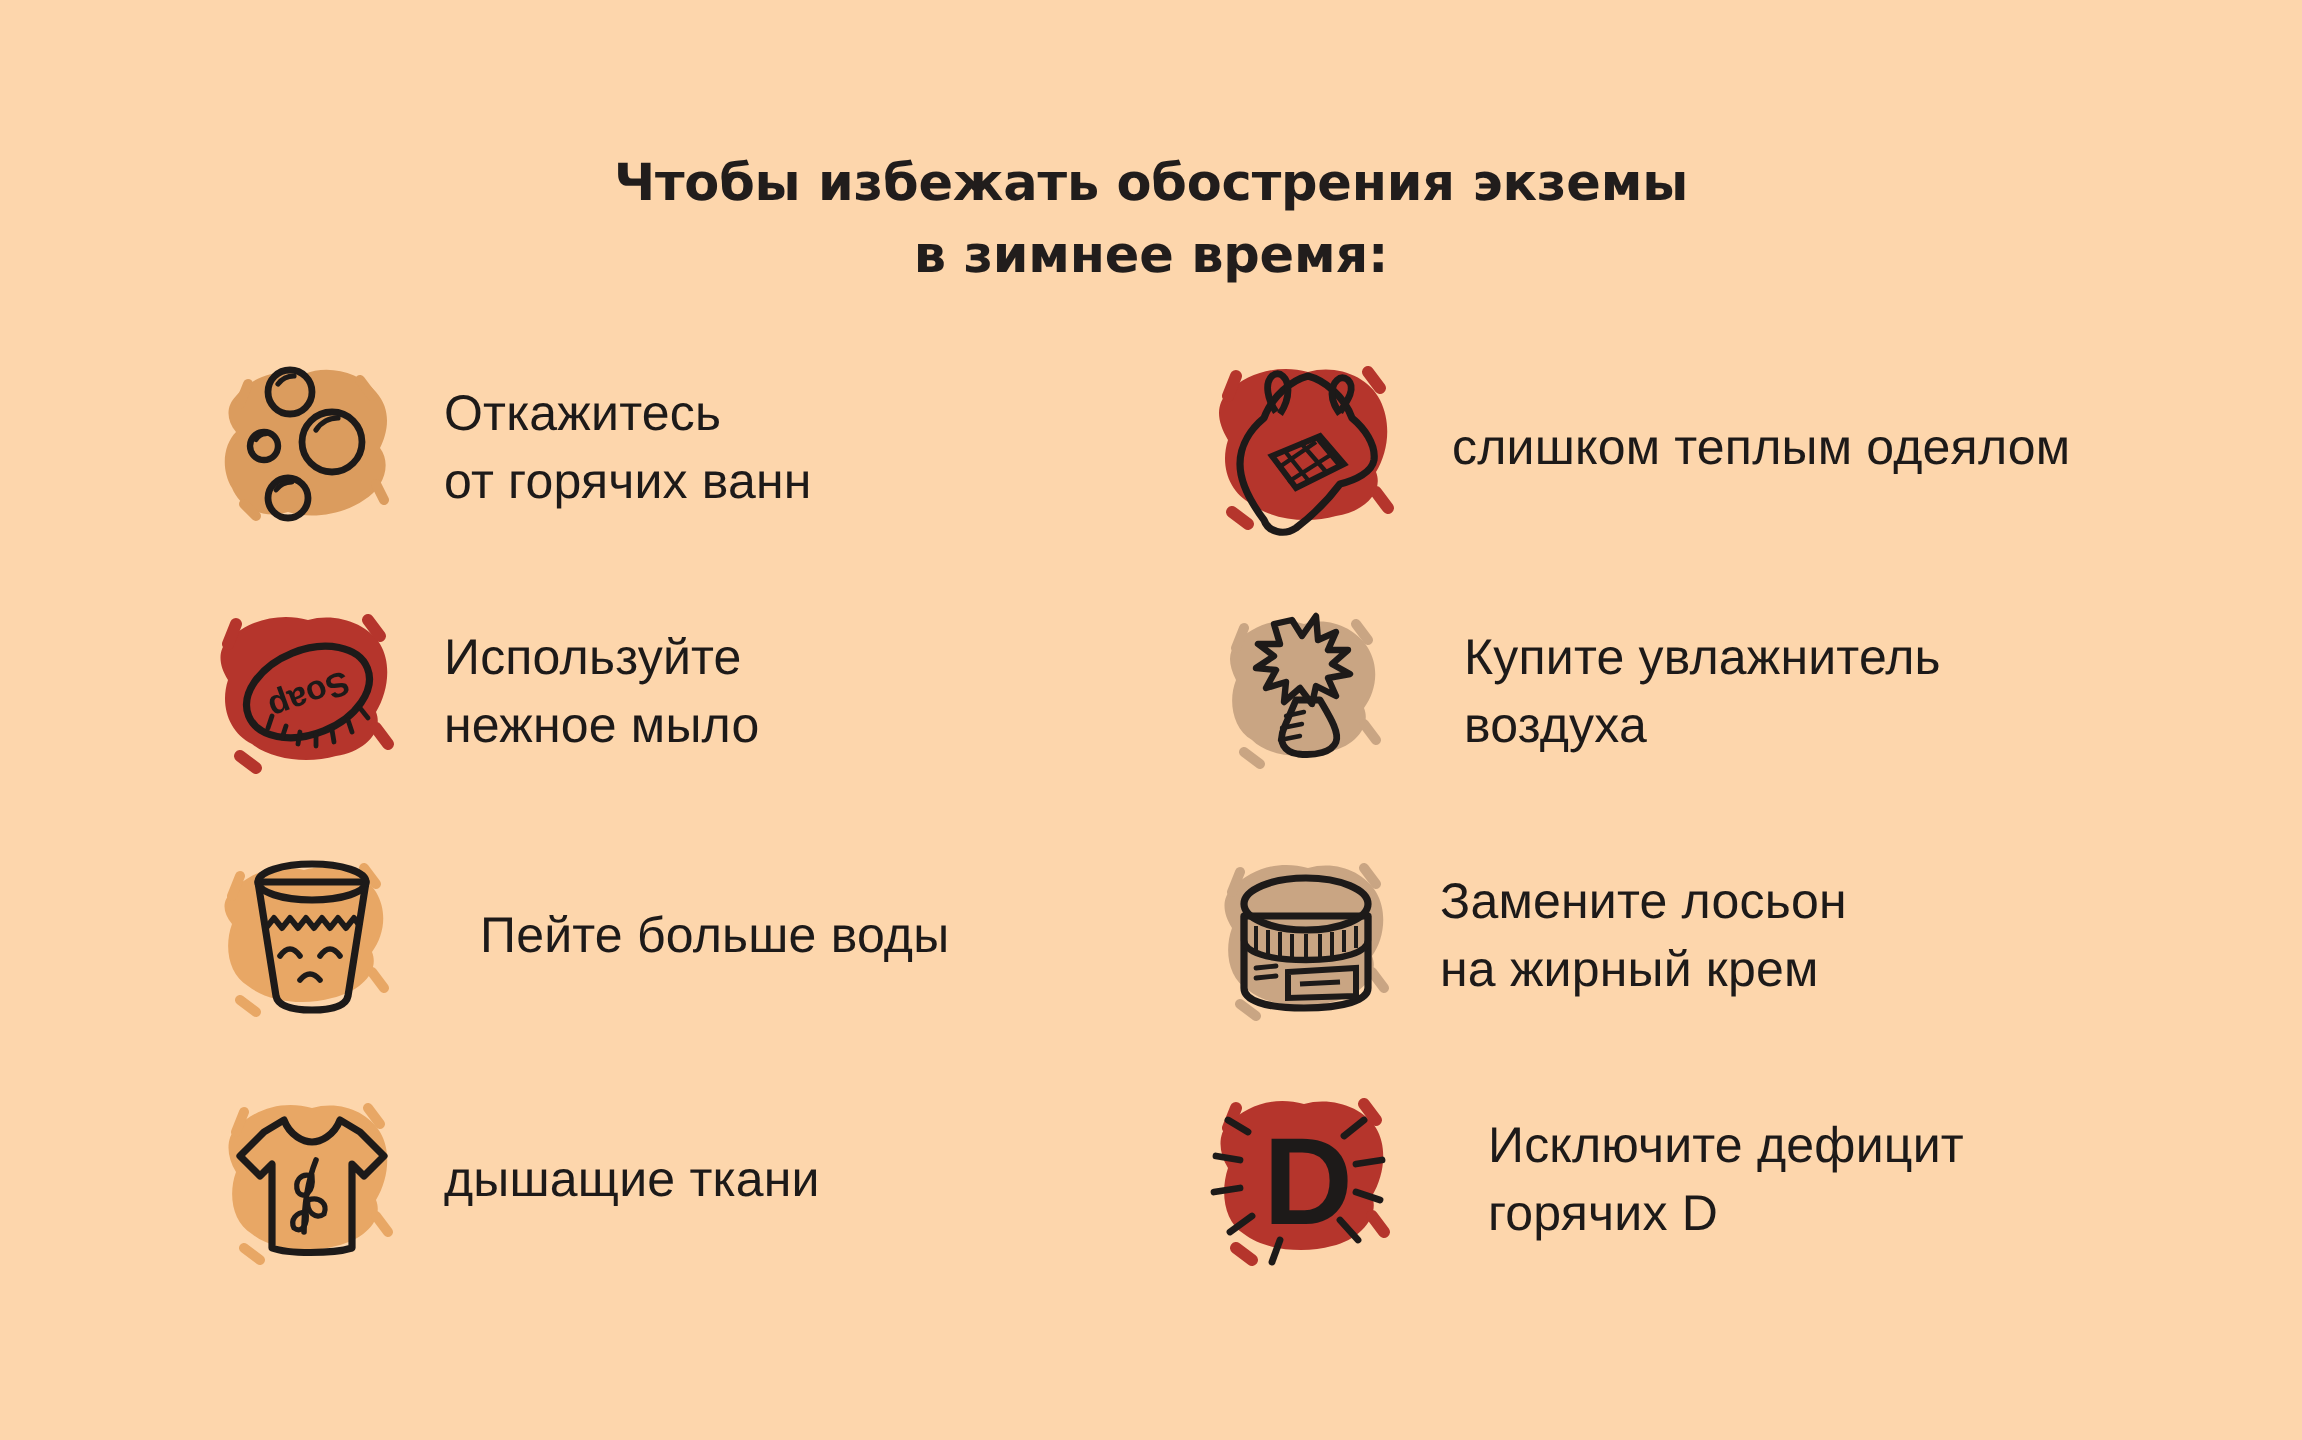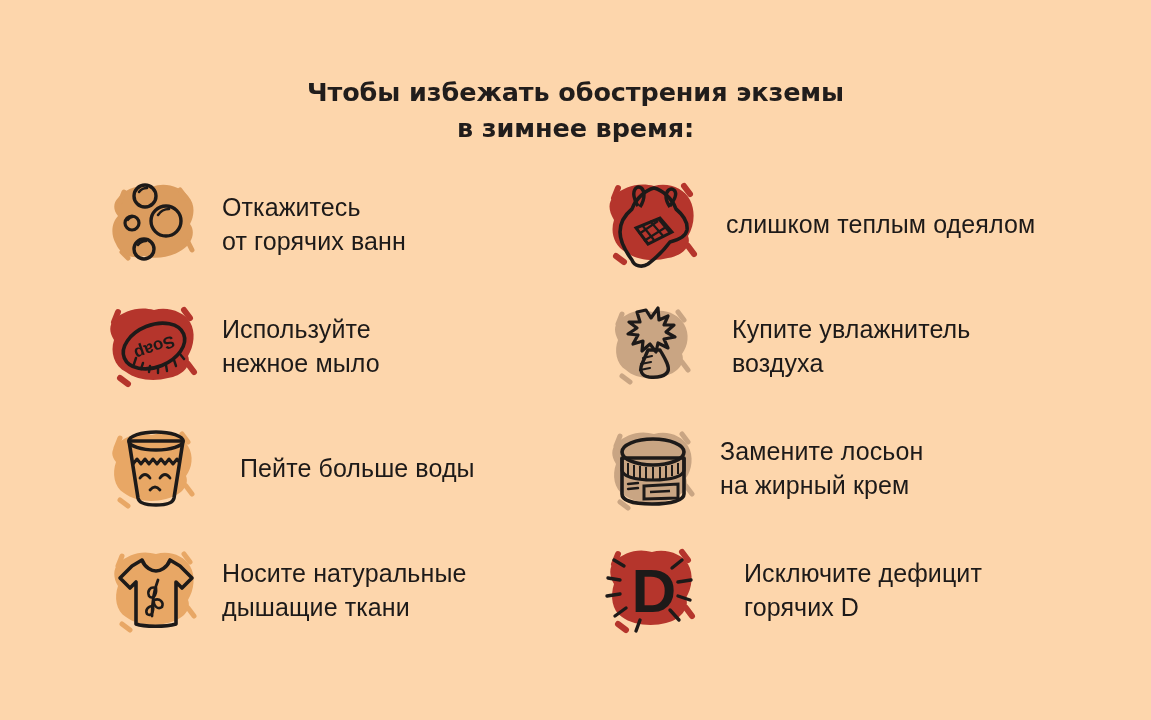--- a/index.html
+++ b/index.html
@@ -266,21 +266,20 @@
                  L72 44 L78 50 L88 40 L76 28 L66 22
                  C63 30, 56 33, 52 33 C48 33, 41 30, 38 22 Z" fill="none" stroke="#1d1a19" stroke-width="3.6" stroke-linejoin="round"></path>
 
         <path d="M48 78 C48 64, 50 52, 54 42" fill="none" stroke="#1d1a19" stroke-width="2.8" stroke-linecap="round"></path>
         <path d="M52 50 C46 48, 43 53, 45 58 C48 62, 53 58, 52 50 Z" fill="none" stroke="#1d1a19" stroke-width="2.6"></path>
         <path d="M50 62 C56 60, 60 64, 58 69 C54 72, 49 68, 50 62 Z" fill="none" stroke="#1d1a19" stroke-width="2.6"></path>
         <path d="M49 68 C44 68, 41 72, 43 76 C47 79, 50 74, 49 68 Z" fill="none" stroke="#1d1a19" stroke-width="2.6"></path>
       </svg>
     </div>
     <div class="tip-text">
-      <span class="ln">Носите натуральные</span>
       <span class="ln">дышащие ткани</span>
     </div>
   </div>
 
   <div class="tip tip-vitamind">
     <div class="tip-icon">
       <svg viewBox="0 0 104 104" xmlns="http://www.w3.org/2000/svg">
         <path d="M12 24 C22 14, 36 10, 50 14 C64 10, 80 16, 86 26 C92 36, 90 50, 84 60
                  C88 70, 78 82, 64 85 C50 89, 30 87, 20 79 C10 73, 8 58, 12 46
                  C7 38, 7 29, 12 24 Z" fill="#b5352c"></path>

